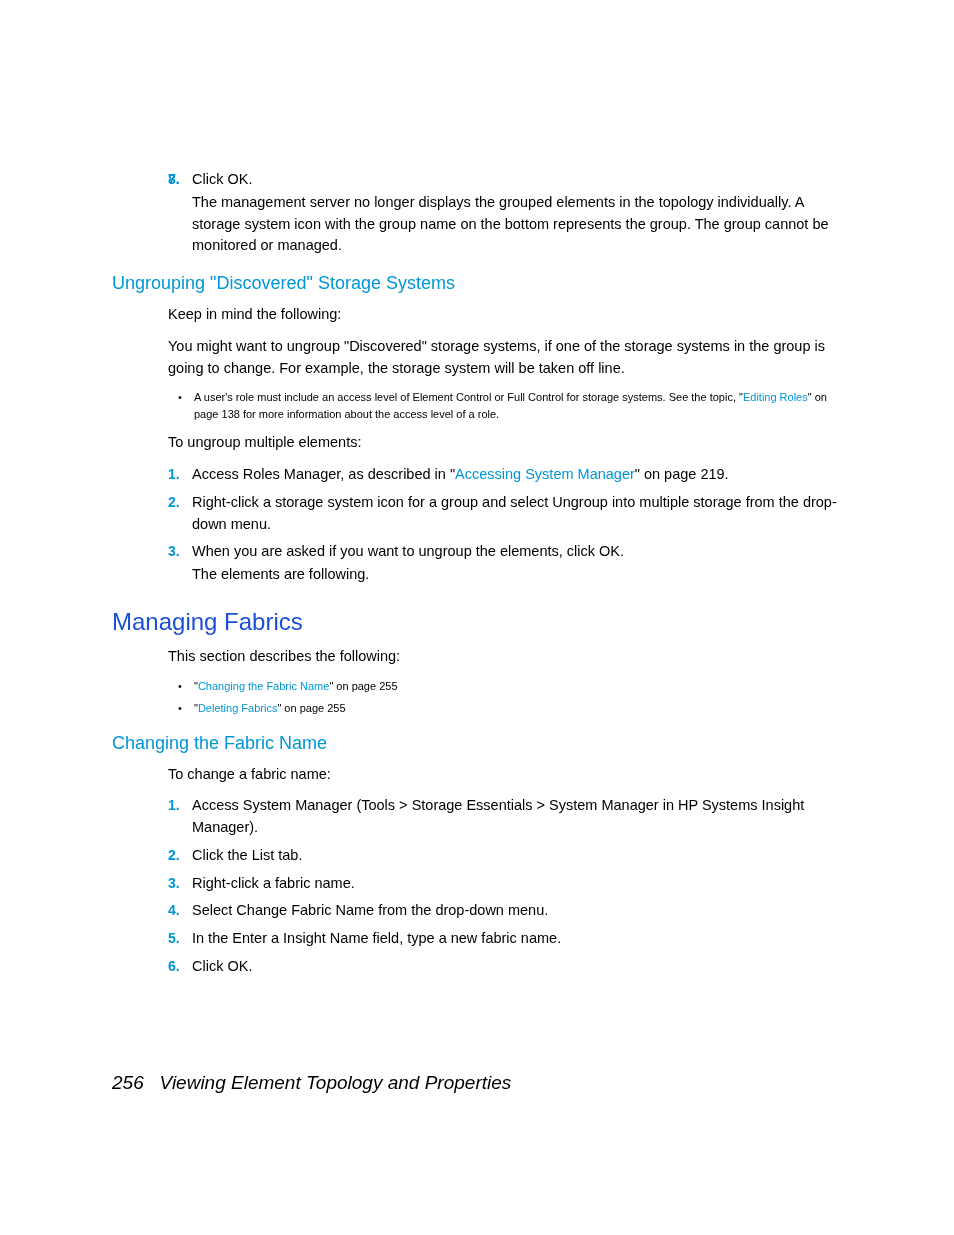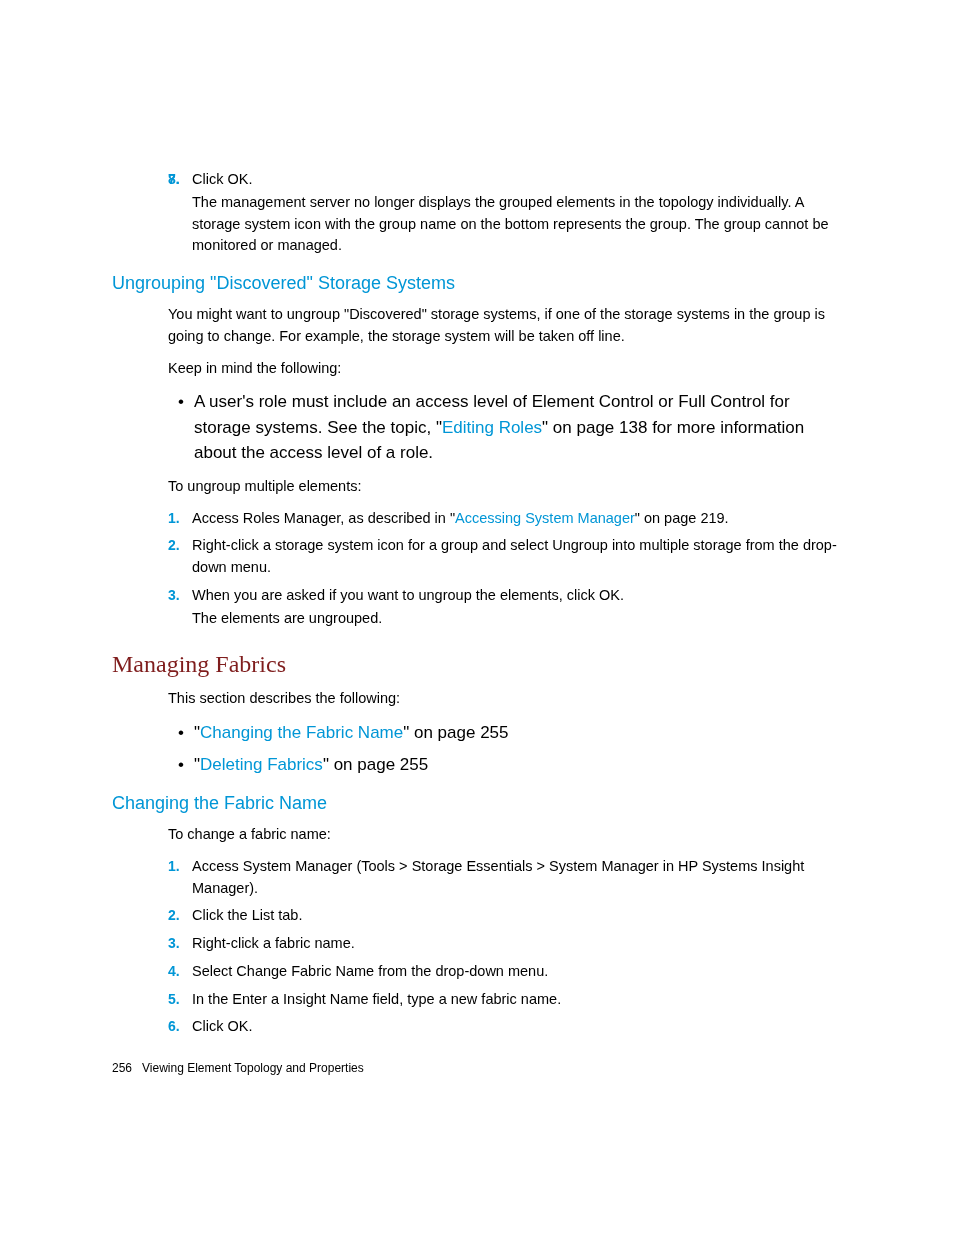--- a/index.html
+++ b/index.html
@@ -39,63 +39,63 @@
     font-size: 14px;
   }
   ul.bulleted {
     list-style: none;
     padding: 0;
     margin: 0 0 10px 0;
   }
   ul.bulleted > li {
     position: relative;
     padding-left: 26px;
-    font-size: 17px;
+    font-size: 11px;
     line-height: 1.5;
     margin-bottom: 6px;
   }
   ul.bulleted > li::before {
     content: "•";
     position: absolute;
     left: 10px;
     top: 0;
     color: #000;
   }
   .h3 {
     color: #0096d6;
     font-size: 18px;
     font-weight: normal;
     margin: 16px 0 10px -56px;
   }
   .h2 {
-    color: #7f1d1d;
+    color: #1d4ed8;
     font-size: 24px;
     font-weight: normal;
     margin: 22px 0 10px -56px;
-    font-family: Liberation Serif, serif;
   }
   .para {
     font-size: 14.5px;
     line-height: 1.5;
     margin: 0 0 10px 0;
   }
   .link {
     color: #0096d6;
   }
   .bold {
     font-weight: normal;
   }
   .sub {
     margin-top: 1px;
   }
   .footer {
     position: absolute;
-    bottom: 160px;
+    bottom: 141px;
     left: 112px;
-    font-size: 12px;
+    font-size: 19px;
+    font-style: italic;
   }
 </style>
 </head>
 <body>
 
 <div class="page">
 
   <div class="content">
 
     <ol class="numbered">
@@ -104,22 +104,22 @@
       </li>
       <li>
         <span class="num">8.</span>
         <span>Click </span><span class="bold">OK</span><span>.</span>
         <div class="para sub">The management server no longer displays the grouped elements in the topology individually. A storage system icon with the group name on the bottom represents the group. The group cannot be monitored or managed.</div>
       </li>
     </ol>
 
     <div class="h3">Ungrouping "Discovered" Storage Systems</div>
 
+    <div class="para">Keep in mind the following:</div>
     <div class="para">You might want to ungroup "Discovered" storage systems, if one of the storage systems in the group is going to change. For example, the storage system will be taken off line.</div>
-    <div class="para">Keep in mind the following:</div>
 
     <ul class="bulleted">
       <li>
         <span>A user's role must include an access level of Element Control or Full Control for storage systems. See the topic, "</span><span class="link">Editing Roles</span><span>" on page 138 for more information about the access level of a role.</span>
       </li>
     </ul>
 
     <div class="para">To ungroup multiple elements:</div>
 
     <ol class="numbered">
@@ -127,21 +127,21 @@
         <span class="num">1.</span>
         <span>Access Roles Manager, as described in "</span><span class="link">Accessing System Manager</span><span>" on page 219.</span>
       </li>
       <li>
         <span class="num">2.</span>
         <span>Right-click a storage system icon for a group and select </span><span class="bold">Ungroup into multiple storage</span><span> from the drop-down menu.</span>
       </li>
       <li>
         <span class="num">3.</span>
         <span>When you are asked if you want to ungroup the elements, click </span><span class="bold">OK</span><span>.</span>
-        <div class="para sub">The elements are ungrouped.</div>
+        <div class="para sub">The elements are following.</div>
       </li>
     </ol>
 
     <div class="h2">Managing Fabrics</div>
 
     <div class="para">This section describes the following:</div>
 
     <ul class="bulleted">
       <li>
         <span>"</span><span class="link">Changing the Fabric Name</span><span>" on page 255</span>

